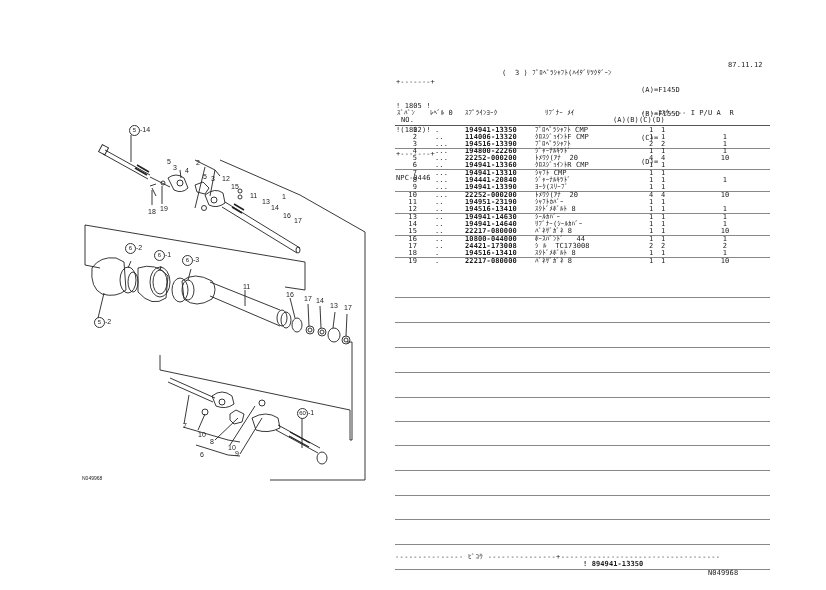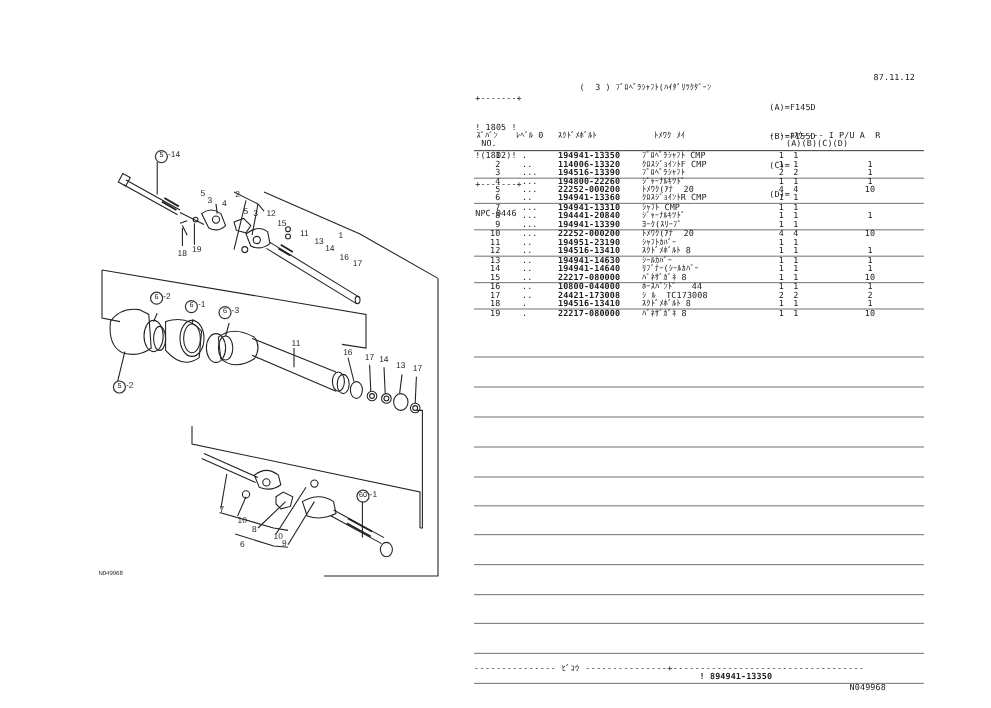--- a/index.html
+++ b/index.html
@@ -182,37 +182,37 @@
 </div>
 
 <div class="abs mono hdr" style="left:396px;top:62px;">
   <div>+-------+</div>
   <div>! 1805 !</div>
   <div>!(1802)!</div>
   <div>+-------+</div>
   <div>NPC-0446</div>
 </div>
 
-<div class="abs mono" style="left:483px;top:70px;">(  3 ) ﾌﾟﾛﾍﾟﾗｼｬﾌﾄ(ﾊｲﾀﾞﾘﾂｸﾀﾞｰﾝ</div>
+<div class="abs mono" style="left:502px;top:70px;">(  3 ) ﾌﾟﾛﾍﾟﾗｼｬﾌﾄ(ﾊｲﾀﾞﾘﾂｸﾀﾞｰﾝ</div>
 <div class="abs mono" style="left:728px;top:62px;text-align:center;">87.11.12</div>
 
 <div class="abs mono hdr" style="left:641px;top:70px;">
   <div>(A)=F145D</div>
   <div>(B)=F155D</div>
   <div>(C)=</div>
   <div>(D)=</div>
 </div>
 
 <div class="abs mono" style="left:397px;top:110px;">ｽﾞﾊﾞﾝ</div>
 <div class="abs mono" style="left:401px;top:117px;">NO.</div>
 <div class="abs mono" style="left:430px;top:110px;">ﾚﾍﾞﾙ 0</div>
-<div class="abs mono" style="left:465px;top:110px;">ｽｸﾄﾞﾒﾎﾞﾙﾄ</div>
-<div class="abs mono" style="left:545px;top:110px;">ﾄﾒﾜｸ ﾒｲ</div>
+<div class="abs mono" style="left:465px;top:110px;">ｽﾌﾟﾗｲﾝﾖｰｸ</div>
+<div class="abs mono" style="left:545px;top:110px;">ﾘﾌﾞﾅｰ ﾒｲ</div>
 <div class="abs mono" style="left:641px;top:110px;">----ｺｽｳ---- I P/U A  R</div>
-<div class="abs mono" style="left:655px;top:117px;">(A)(B)(C)(D)</div>
+<div class="abs mono" style="left:613px;top:117px;">(A)(B)(C)(D)</div>
 
 <div class="rule" style="top:125px;"></div>
 
 <div>
   <div class="row" style="top:127px;">
       <span class="mono c-no">1</span>
       <span class="mono c-lvl">.</span>
       <span class="mono c-pn">194941-13350</span>
       <span class="mono c-name">ﾌﾟﾛﾍﾟﾗｼｬﾌﾄ CMP</span>
       <span class="mono c-a">1</span>

